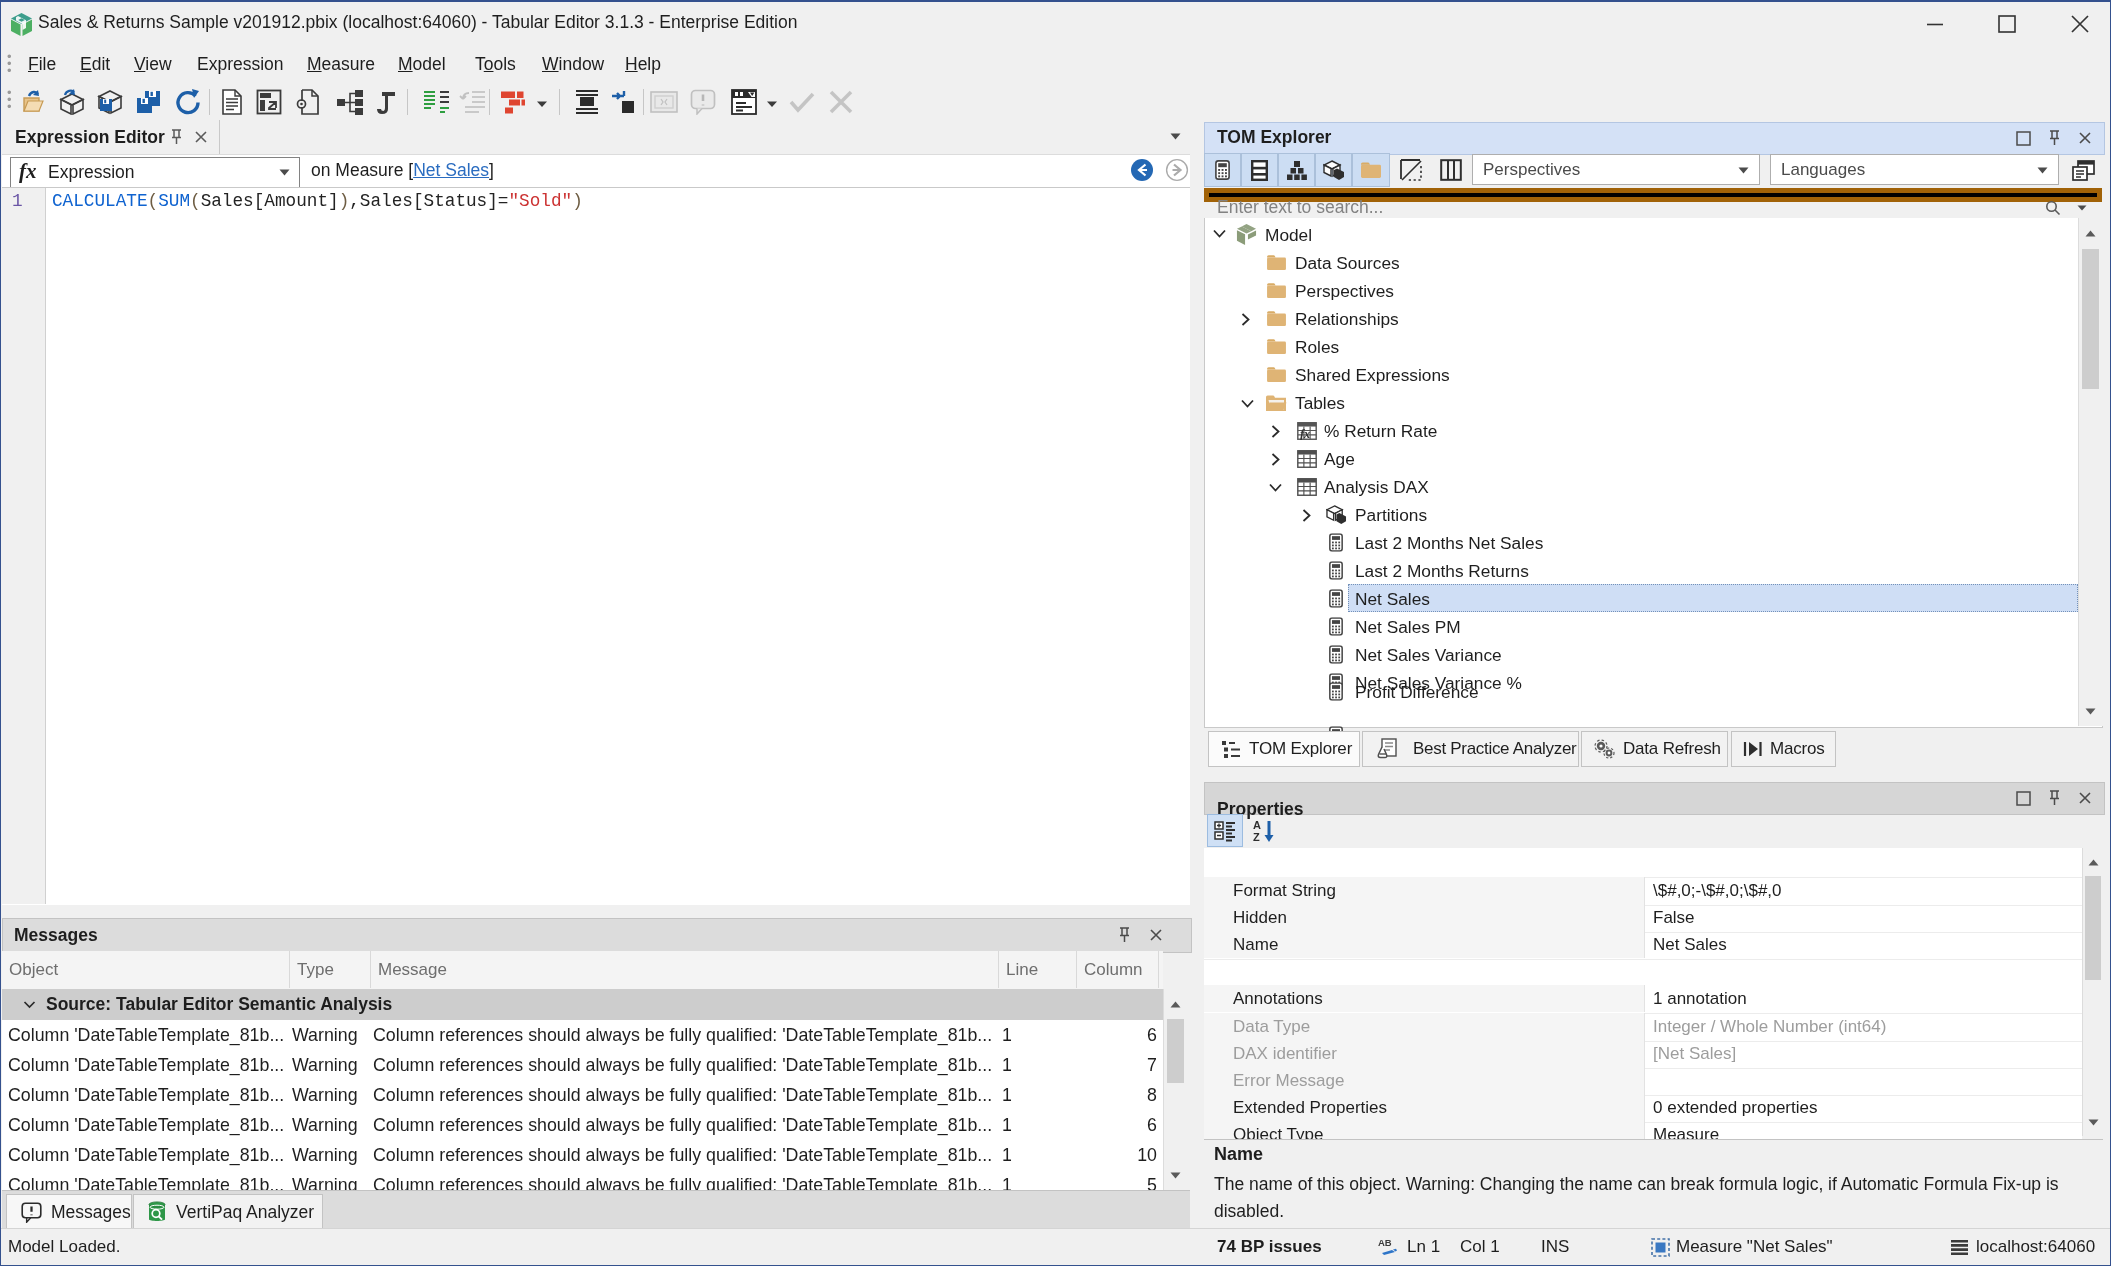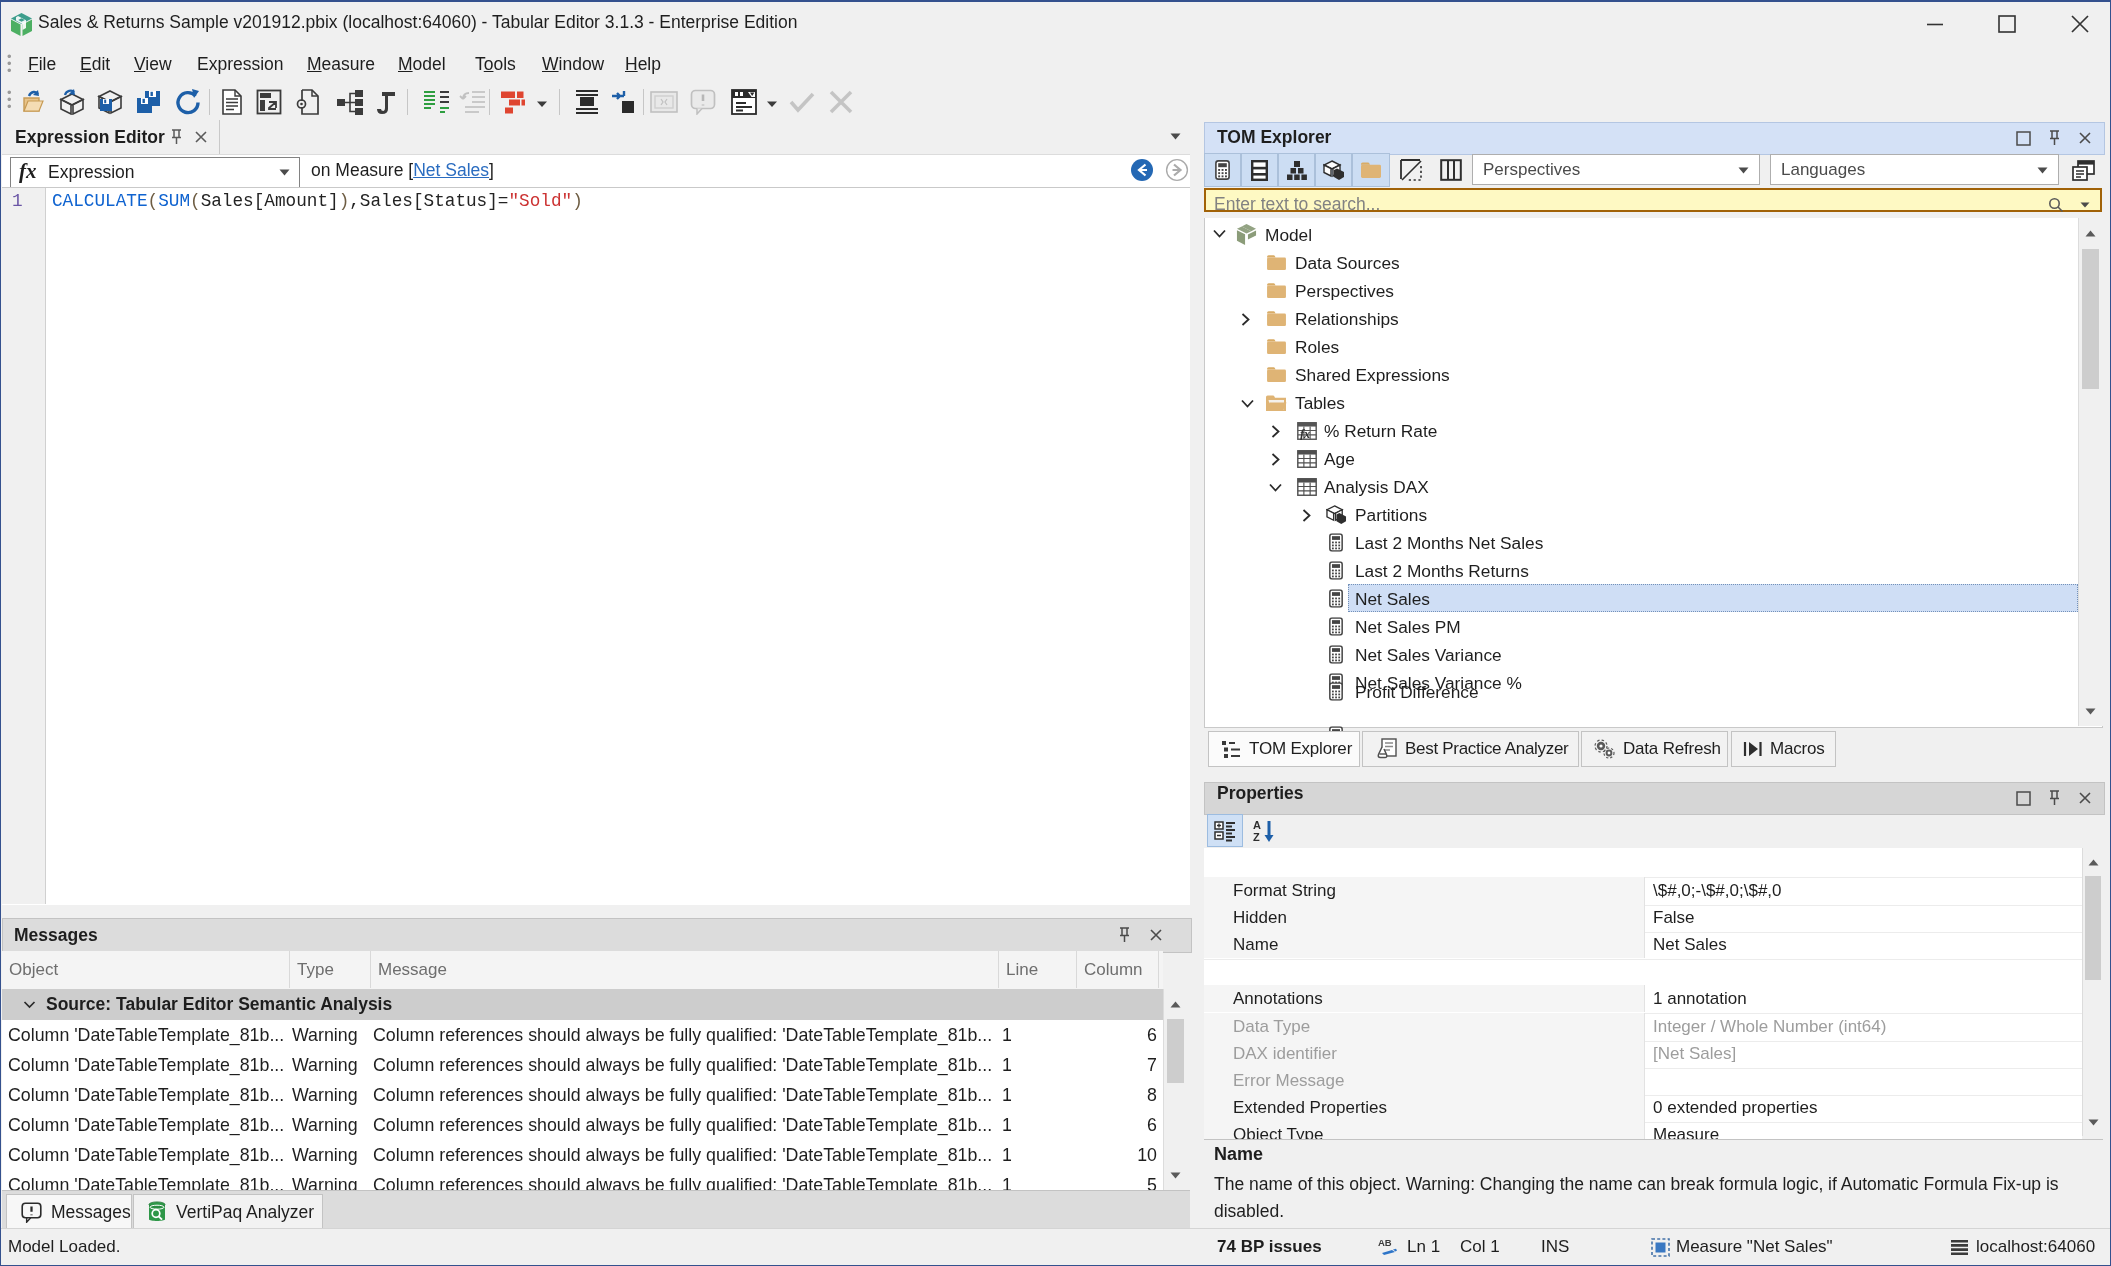--- a/index.html
+++ b/index.html
@@ -38,21 +38,21 @@
 
 .sb{position:absolute;background:#f0f0f0;border-left:1px solid #dcdcdc}
 .sbthumb{position:absolute;left:3px;width:17px;background:#cdcdcd}
 .sbarr{position:absolute;left:0;width:23px;height:26px;display:flex;align-items:center;justify-content:center}
 
 #tomcap{left:1204px;top:122px;width:899px;height:31px;background:#d4e1f6;border:1px solid #b4c6e2}
 #tomtools{left:1204px;top:153px;width:899px;height:35px}
 .ttg{position:absolute;top:0;height:34px;background:#ccddf3;border:1px solid #abc0da;box-sizing:border-box;display:flex;align-items:center;justify-content:center}
 .tpl{position:absolute;top:0;height:34px;display:flex;align-items:center;justify-content:center}
 .combo{position:absolute;top:1px;height:31px;background:#fff;border:1px solid #aeaeae;box-sizing:border-box;display:flex;align-items:center;color:#4b4b4b}
-#tomsearch{left:1204px;top:188px;width:898px;height:24px;background:#fef9c3;border:2px solid #a16207;box-sizing:border-box}
+#tomsearch{left:1204px;top:188px;width:898px;height:14px;background:#000000;border:5px solid #a16207;box-sizing:border-box}
 #tomtree{left:1204px;top:218px;width:899px;height:510px;background:#fff;border:1px solid #c9c9c9;border-top:none;box-sizing:border-box}
 .trow{position:absolute;left:0;width:897px;height:28px}
 .tlabel{position:absolute;top:0;height:28px;display:flex;align-items:center;white-space:nowrap;font-size:17.3px}
 #tomtabs{left:1204px;top:728px;width:899px;height:38px}
 
 #propcap{left:1204px;top:782px;width:899px;height:31px;background:#d6d6d6;border:1px solid #c3c3c3}
 #proptools{left:1204px;top:813px;width:899px;height:35px}
 #propgrid{left:1204px;top:848px;width:878px;height:291px;background:#fff;overflow:hidden}
 .prow{position:absolute;left:0;width:878px;height:28px;border-bottom:1px solid #ececec}
 .plab{position:absolute;left:0;top:0;width:441px;height:27px;background:#f5f5f5;display:flex;align-items:center;padding-left:29px;border-right:1px solid #e2e2e2;box-sizing:border-box}
@@ -731,21 +731,21 @@
       </svg>
     <span style="margin-left:8px;font-size:17px;letter-spacing:-0.2px">TOM Explorer</span>
   </div>
   <div class="btab" style="left:158px;width:215px">
     <svg style="margin-left:12px" width="22" height="22" viewBox="0 0 22 22">
         <rect x="7" y="1" width="14" height="17" fill="#fff" stroke="#4f4f4f" stroke-width="1.4"></rect>
         <path d="M10 5 H18 M10 8.5 H18 M10 12 H15" stroke="#8a8a8a" stroke-width="1.3"></path>
         <path d="M7 9 L3.5 16.5 Q2.5 19.5 5.5 19.5 L10 19.5 Q12.5 19.5 11.5 16.5 L9 11" fill="#fff" stroke="#4f4f4f" stroke-width="1.5"></path>
         <path d="M4.5 16 H11" stroke="#4f4f4f" stroke-width="1.4"></path>
       </svg>
-    <span style="margin-left:8px;font-size:17px;letter-spacing:-0.3px">Best Practice Analyzer</span>
+    <span style="margin-left:16px;font-size:17px;letter-spacing:-0.3px">Best Practice Analyzer</span>
   </div>
   <div class="btab" style="left:377px;width:145px">
     <svg style="margin-left:11px" width="22" height="22" viewBox="0 0 22 22">
         <g fill="#5a5a5a">
           <circle cx="8" cy="8" r="4.2"></circle>
           <circle cx="8" cy="8" r="6" fill="none" stroke="#5a5a5a" stroke-width="1.2" stroke-dasharray="2.5 2.2"></circle>
           <circle cx="16" cy="15" r="3.4"></circle>
           <circle cx="16" cy="15" r="5" fill="none" stroke="#5a5a5a" stroke-width="1.2" stroke-dasharray="2.2 2"></circle>
         </g>
         <circle cx="8" cy="8" r="1.6" fill="#fff"></circle>
@@ -757,21 +757,21 @@
     <svg style="margin-left:11px" width="20" height="18" viewBox="0 0 20 18">
         <path d="M2 2 V16" stroke="#2e2e2e" stroke-width="2.2"></path>
         <polygon points="6,2 15,9 6,16" fill="#2e2e2e"></polygon>
         <path d="M17.5 2 V16" stroke="#2e2e2e" stroke-width="2.2"></path>
       </svg>
     <span style="margin-left:7px;font-size:17px;letter-spacing:-0.2px">Macros</span>
   </div>
 </div>
 
 <div class="a" id="propcap">
-  <span class="b" style="position:absolute;left:12px;top:0;font-size:17.5px">Properties</span>
+  <span class="b" style="position:absolute;left:12px;top:16px;font-size:17.5px">Properties</span>
   <div class="caprt" style="right:12px;gap:17px;top:7px">
     <svg width="15" height="15" viewBox="0 0 15 15">
         <rect x="1" y="1" width="13" height="13" fill="none" stroke="#4b4b4b" stroke-width="1.5"></rect>
       </svg>
     <svg class="pin" viewBox="0 0 13 16">
         <path d="M2 1 H11 M4 1 V8 M9 1 V8 M2 8.5 H11 M6.5 8.5 V15" stroke="#4b4b4b" stroke-width="1.5" fill="none"></path>
       </svg>
     <svg class="xico" viewBox="0 0 14 14">
         <path d="M2 2 L12 12 M12 2 L2 12" stroke="#4b4b4b" stroke-width="1.6"></path>
       </svg>

